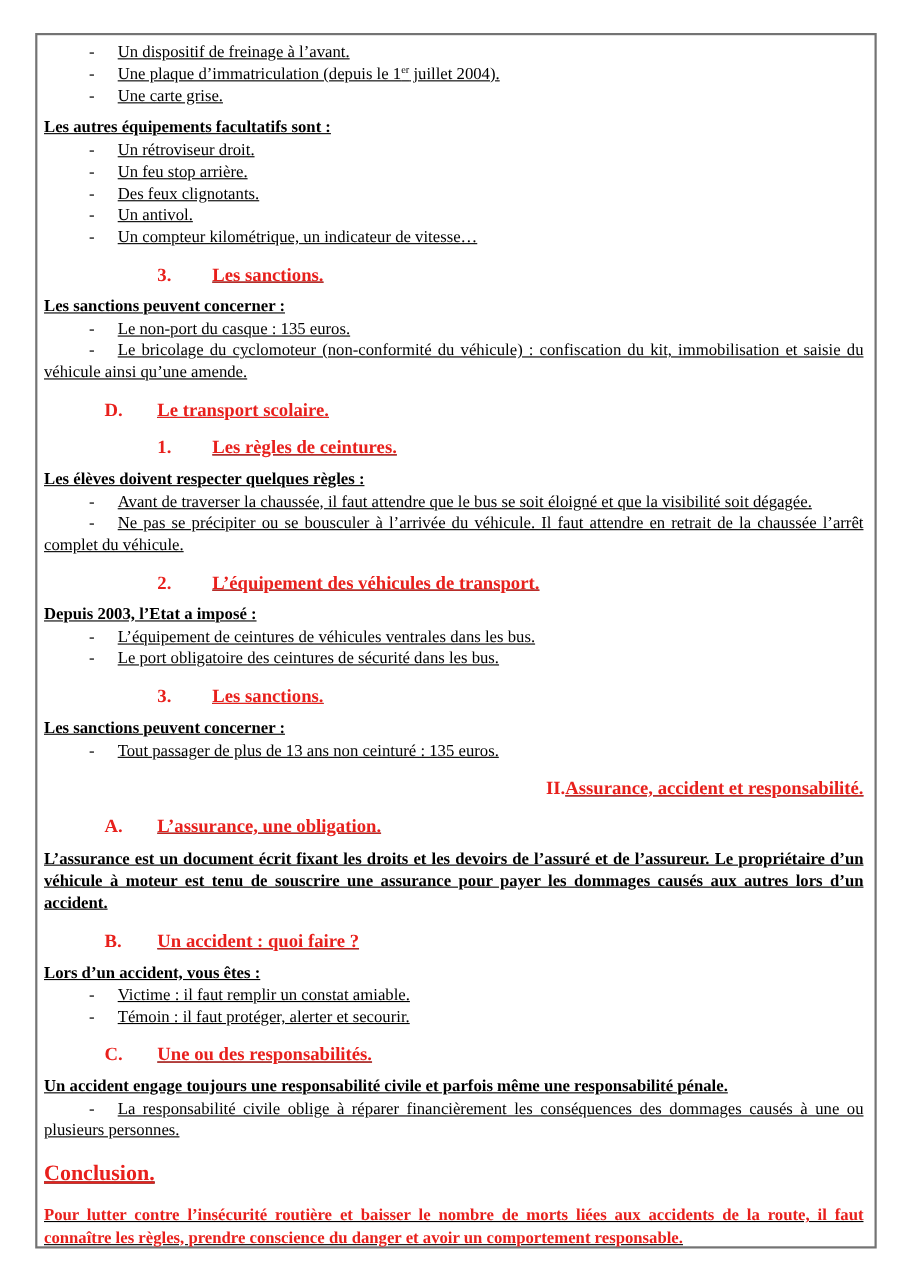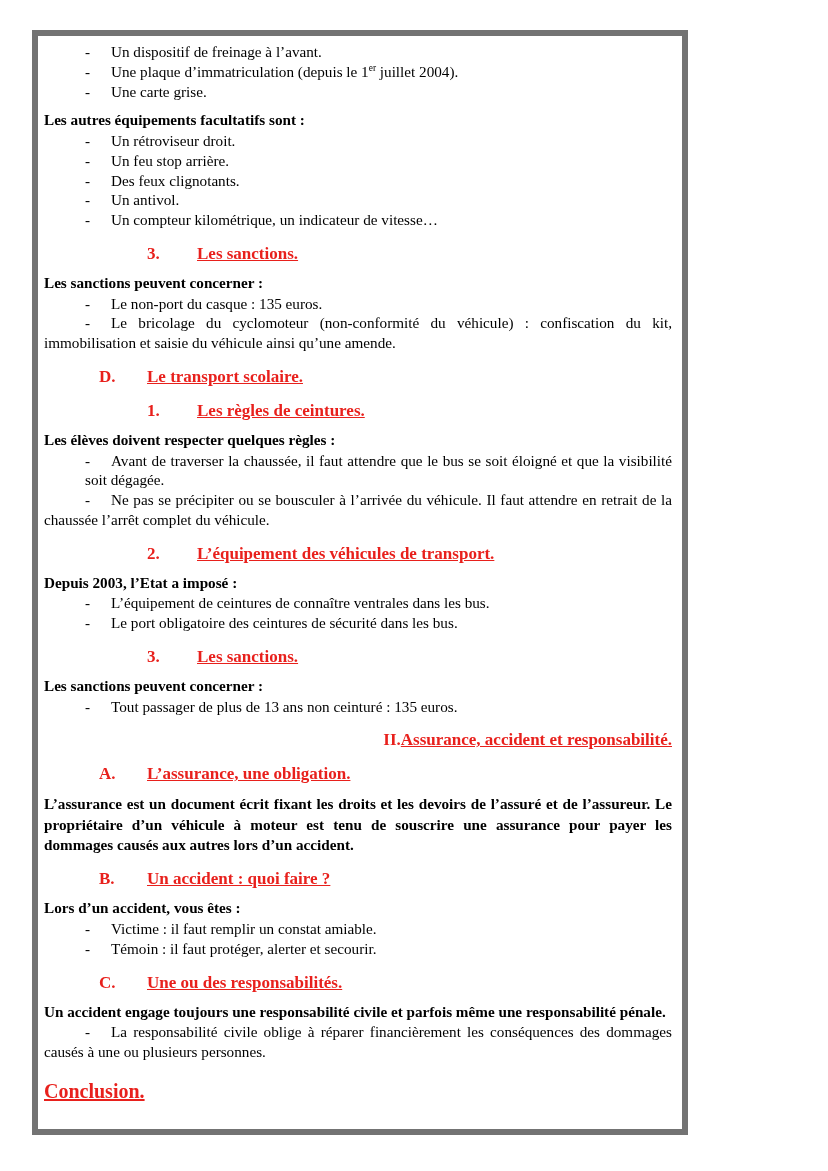--- a/index.html
+++ b/index.html
@@ -11,25 +11,26 @@
     width: 828px;
     height: 1171px;
     font-family: "Liberation Serif", "DejaVu Serif", serif;
     color: #000000;
     overflow: hidden;
   }
   .page {
     position: absolute;
     left: 32px;
     top: 30px;
-    width: 656px;
+    width: 765px;
     height: 1105px;
-    border: 6px solid #737373;
+    border: 2px solid #737373;
     box-sizing: border-box;
     background: #ffffff;
+    text-decoration: underline;
   }
   .page-inner {
     padding: 6px 10px 0 6px;
   }
   
   .lead {
     font-weight: bold;
     font-size: 15.2px;
     line-height: 1.30;
     margin: 9px 0 1px 0;
@@ -127,21 +128,21 @@
 
   <p class="heading lvl-letter"><span class="num">D.</span><span class="ttl">Le transport scolaire.</span></p>
 
   <p class="heading lvl-num"><span class="num">1.</span><span class="ttl">Les règles de ceintures.</span></p>
   <p class="lead">Les élèves doivent respecter quelques règles :</p>
   <p class="bullet"><span class="dash">-</span><span>Avant de traverser la chaussée, il faut attendre que le bus se soit éloigné et que la visibilité soit dégagée.</span></p>
   <p class="bullet wrap"><span class="dash">-</span><span>Ne pas se précipiter ou se bousculer à l’arrivée du véhicule. Il faut attendre en retrait de la chaussée l’arrêt complet du véhicule.</span></p>
 
   <p class="heading lvl-num"><span class="num">2.</span><span class="ttl">L’équipement des véhicules de transport.</span></p>
   <p class="lead">Depuis 2003, l’Etat a imposé :</p>
-  <p class="bullet"><span class="dash">-</span><span>L’équipement de ceintures de connaître ventrales dans les bus.</span></p>
+  <p class="bullet"><span class="dash">-</span><span>L’équipement de ceintures de véhicules ventrales dans les bus.</span></p>
   <p class="bullet"><span class="dash">-</span><span>Le port obligatoire des ceintures de sécurité dans les bus.</span></p>
 
   <p class="heading lvl-num"><span class="num">3.</span><span class="ttl">Les sanctions.</span></p>
   <p class="lead">Les sanctions peuvent concerner :</p>
   <p class="bullet"><span class="dash">-</span><span>Tout passager de plus de 13 ans non ceinturé : 135 euros.</span></p>
 
   <p class="heading lvl-roman"><span class="num">II.</span><span class="ttl">Assurance, accident et responsabilité.</span></p>
 
   <p class="heading lvl-letter"><span class="num">A.</span><span class="ttl">L’assurance, une obligation.</span></p>
   <p class="para-bold">L’assurance est un document écrit fixant les droits et les devoirs de l’assuré et de l’assureur. Le propriétaire d’un véhicule à moteur est tenu de souscrire une assurance pour payer les dommages causés aux autres lors d’un accident.</p>
@@ -149,15 +150,16 @@
   <p class="heading lvl-letter"><span class="num">B.</span><span class="ttl">Un accident : quoi faire ?</span></p>
   <p class="lead">Lors d’un accident, vous êtes :</p>
   <p class="bullet"><span class="dash">-</span><span>Victime : il faut remplir un constat amiable.</span></p>
   <p class="bullet"><span class="dash">-</span><span>Témoin : il faut protéger, alerter et secourir.</span></p>
 
   <p class="heading lvl-letter"><span class="num">C.</span><span class="ttl">Une ou des responsabilités.</span></p>
   <p class="lead">Un accident engage toujours une responsabilité civile et parfois même une responsabilité pénale.</p>
   <p class="bullet wrap"><span class="dash">-</span><span>La responsabilité civile oblige à réparer financièrement les conséquences des dommages causés à une ou plusieurs personnes.</span></p>
 
   <p class="conclusion-head"><span>Conclusion.</span></p>
+  <p class="conclusion-body">Pour lutter contre l’insécurité routière et baisser le nombre de morts liées aux accidents de la route, il faut connaître les règles, prendre conscience du danger et avoir un comportement responsable.</p>
 
 </div>
 </div>
 
 </body></html>

